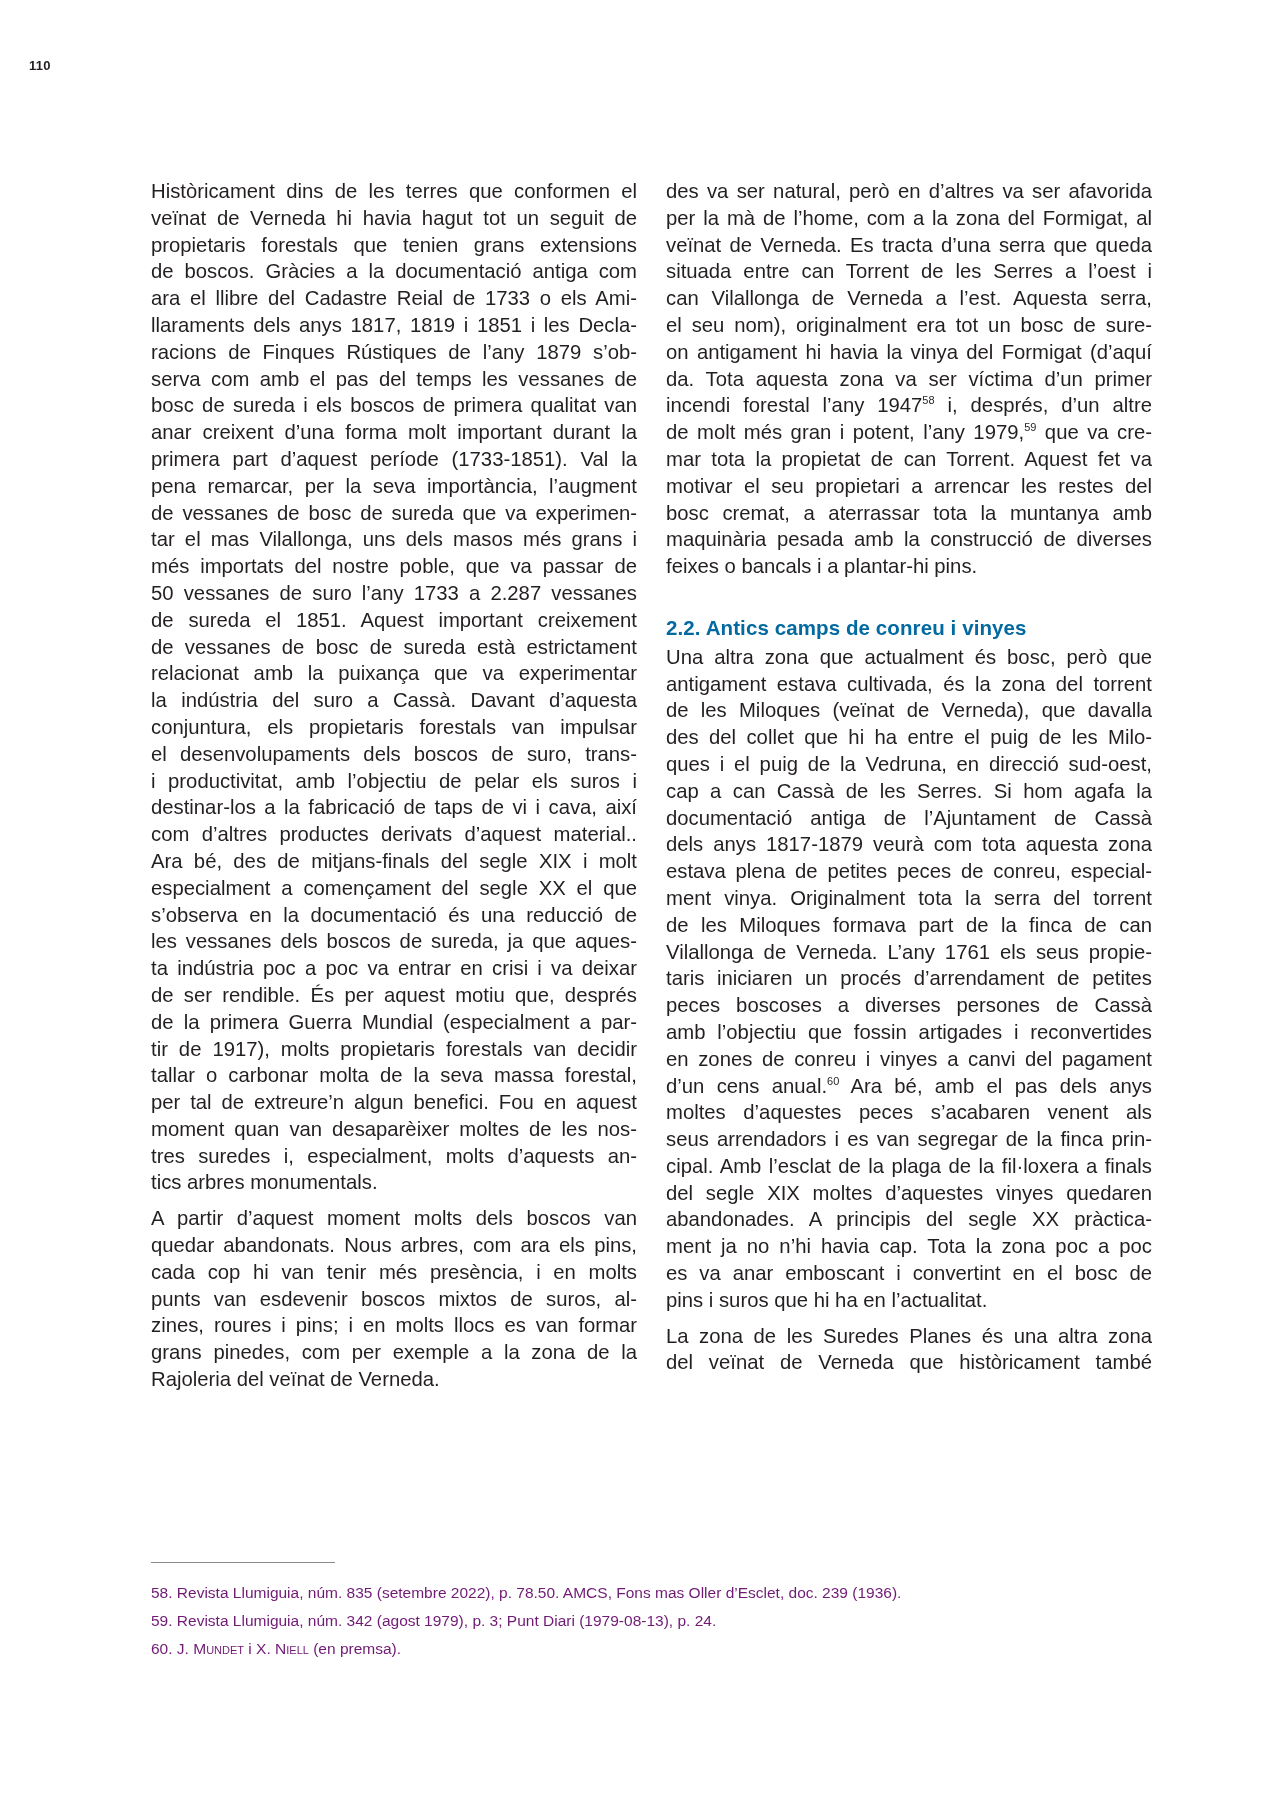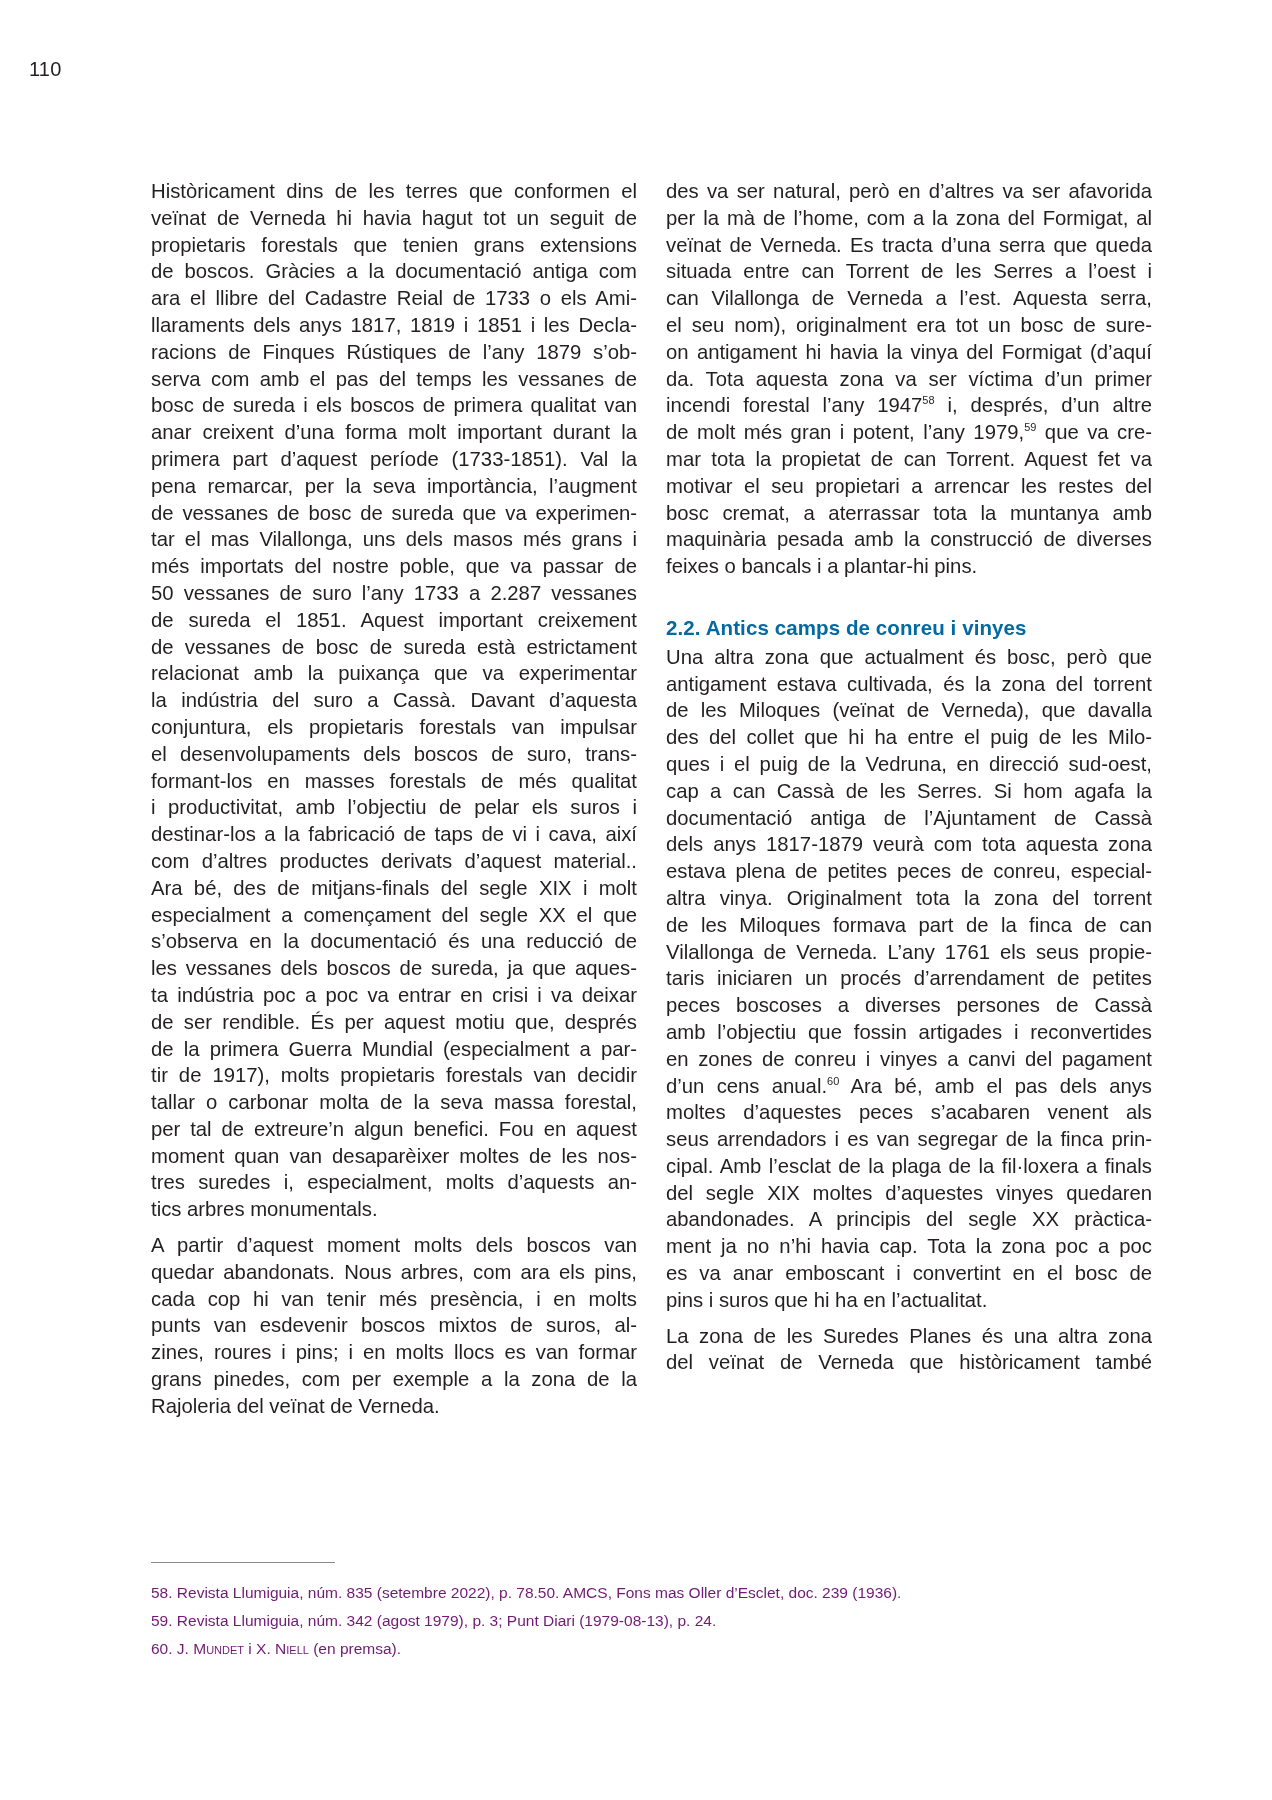--- a/index.html
+++ b/index.html
@@ -1,18 +1,18 @@
 <!DOCTYPE html>
 <html><head>
 <meta charset="utf-8">
 <style>
   html, body { margin: 0; padding: 0; background: #ffffff; }
   body { width: 1272px; height: 1800px; position: relative; overflow: hidden;
          font-family: "Liberation Sans", sans-serif; color: #231f20; }
-  .page-number { position: absolute; left: 29px; top: 58px; font-size: 20px; font-weight: normal;
+  .page-number { position: absolute; left: 29px; top: 58px; font-size: 13px; font-weight: bold;
                  color: #231f20; letter-spacing: 0.2px; }
   .col { position: absolute; top: 178px; width: 486px; font-size: 20.3px; line-height: 26.8px;
          color: #231f20; }
   .col-left { left: 151px; }
   .col-right { left: 666px; }
   .col p { margin: 0 0 9px 0; text-align: justify; hyphens: manual; }
   .col p .line { display: block; text-align: justify; text-align-last: justify; white-space: nowrap; }
   .col p .line.last { text-align-last: left; }
   .col p .line span { display: inline; }
   .section-heading { margin: 35px 0 2px 0; font-size: 20.5px; font-weight: 900; line-height: 26.8px;
@@ -47,21 +47,20 @@
       <span class="line">de vessanes de bosc de sureda que va experimen-</span>
       <span class="line">tar el mas Vilallonga, uns dels masos més grans i</span>
       <span class="line">més importats del nostre poble, que va passar de</span>
       <span class="line">50 vessanes de suro l’any 1733 a 2.287 vessanes</span>
       <span class="line">de sureda el 1851. Aquest important creixement</span>
       <span class="line">de vessanes de bosc de sureda està estrictament</span>
       <span class="line">relacionat amb la puixança que va experimentar</span>
       <span class="line">la indústria del suro a Cassà. Davant d’aquesta</span>
       <span class="line">conjuntura, els propietaris forestals van impulsar</span>
       <span class="line">el desenvolupaments dels boscos de suro, trans-</span>
-      <span class="line">formant-los en masses forestals de més qualitat</span>
       <span class="line">i productivitat, amb l’objectiu de pelar els suros i</span>
       <span class="line">destinar-los a la fabricació de taps de vi i cava, així</span>
       <span class="line">com d’altres productes derivats d’aquest material..</span>
       <span class="line">Ara bé, des de mitjans-finals del segle XIX i molt</span>
       <span class="line">especialment a començament del segle XX el que</span>
       <span class="line">s’observa en la documentació és una reducció de</span>
       <span class="line">les vessanes dels boscos de sureda, ja que aques-</span>
       <span class="line">ta indústria poc a poc va entrar en crisi i va deixar</span>
       <span class="line">de ser rendible. És per aquest motiu que, després</span>
       <span class="line">de la primera Guerra Mundial (especialment a par-</span>
@@ -105,21 +104,21 @@
   <p id="right-p2">
       <span class="line">Una altra zona que actualment és bosc, però que</span>
       <span class="line">antigament estava cultivada, és la zona del torrent</span>
       <span class="line">de les Miloques (veïnat de Verneda), que davalla</span>
       <span class="line">des del collet que hi ha entre el puig de les Milo-</span>
       <span class="line">ques i el puig de la Vedruna, en direcció sud-oest,</span>
       <span class="line">cap a can Cassà de les Serres. Si hom agafa la</span>
       <span class="line">documentació antiga de l’Ajuntament de Cassà</span>
       <span class="line">dels anys 1817-1879 veurà com tota aquesta zona</span>
       <span class="line">estava plena de petites peces de conreu, especial-</span>
-      <span class="line">altra vinya. Originalment tota la zona del torrent</span>
+      <span class="line">ment vinya. Originalment tota la serra del torrent</span>
       <span class="line">de les Miloques formava part de la finca de can</span>
       <span class="line">Vilallonga de Verneda. L’any 1761 els seus propie-</span>
       <span class="line">taris iniciaren un procés d’arrendament de petites</span>
       <span class="line">peces boscoses a diverses persones de Cassà</span>
       <span class="line">amb l’objectiu que fossin artigades i reconvertides</span>
       <span class="line">en zones de conreu i vinyes a canvi del pagament</span>
       <span class="line"><span>d’un cens anual.</span><sup>60</sup><span> Ara bé, amb el pas dels anys</span></span>
       <span class="line">moltes d’aquestes peces s’acabaren venent als</span>
       <span class="line">seus arrendadors i es van segregar de la finca prin-</span>
       <span class="line">cipal. Amb l’esclat de la plaga de la fil·loxera a finals</span>

